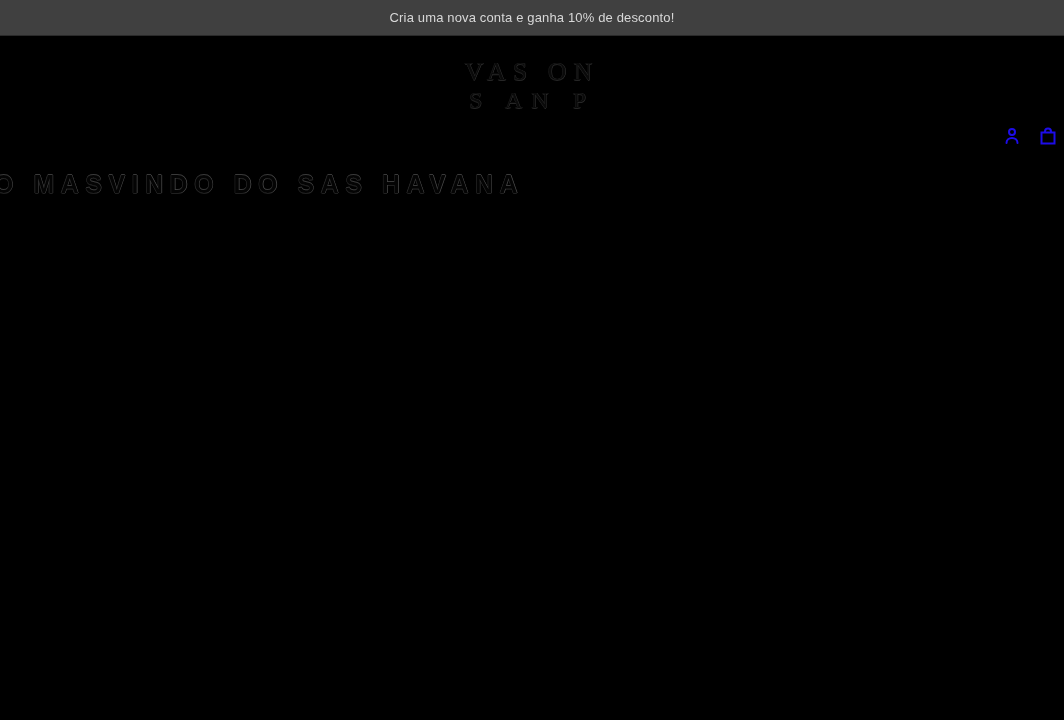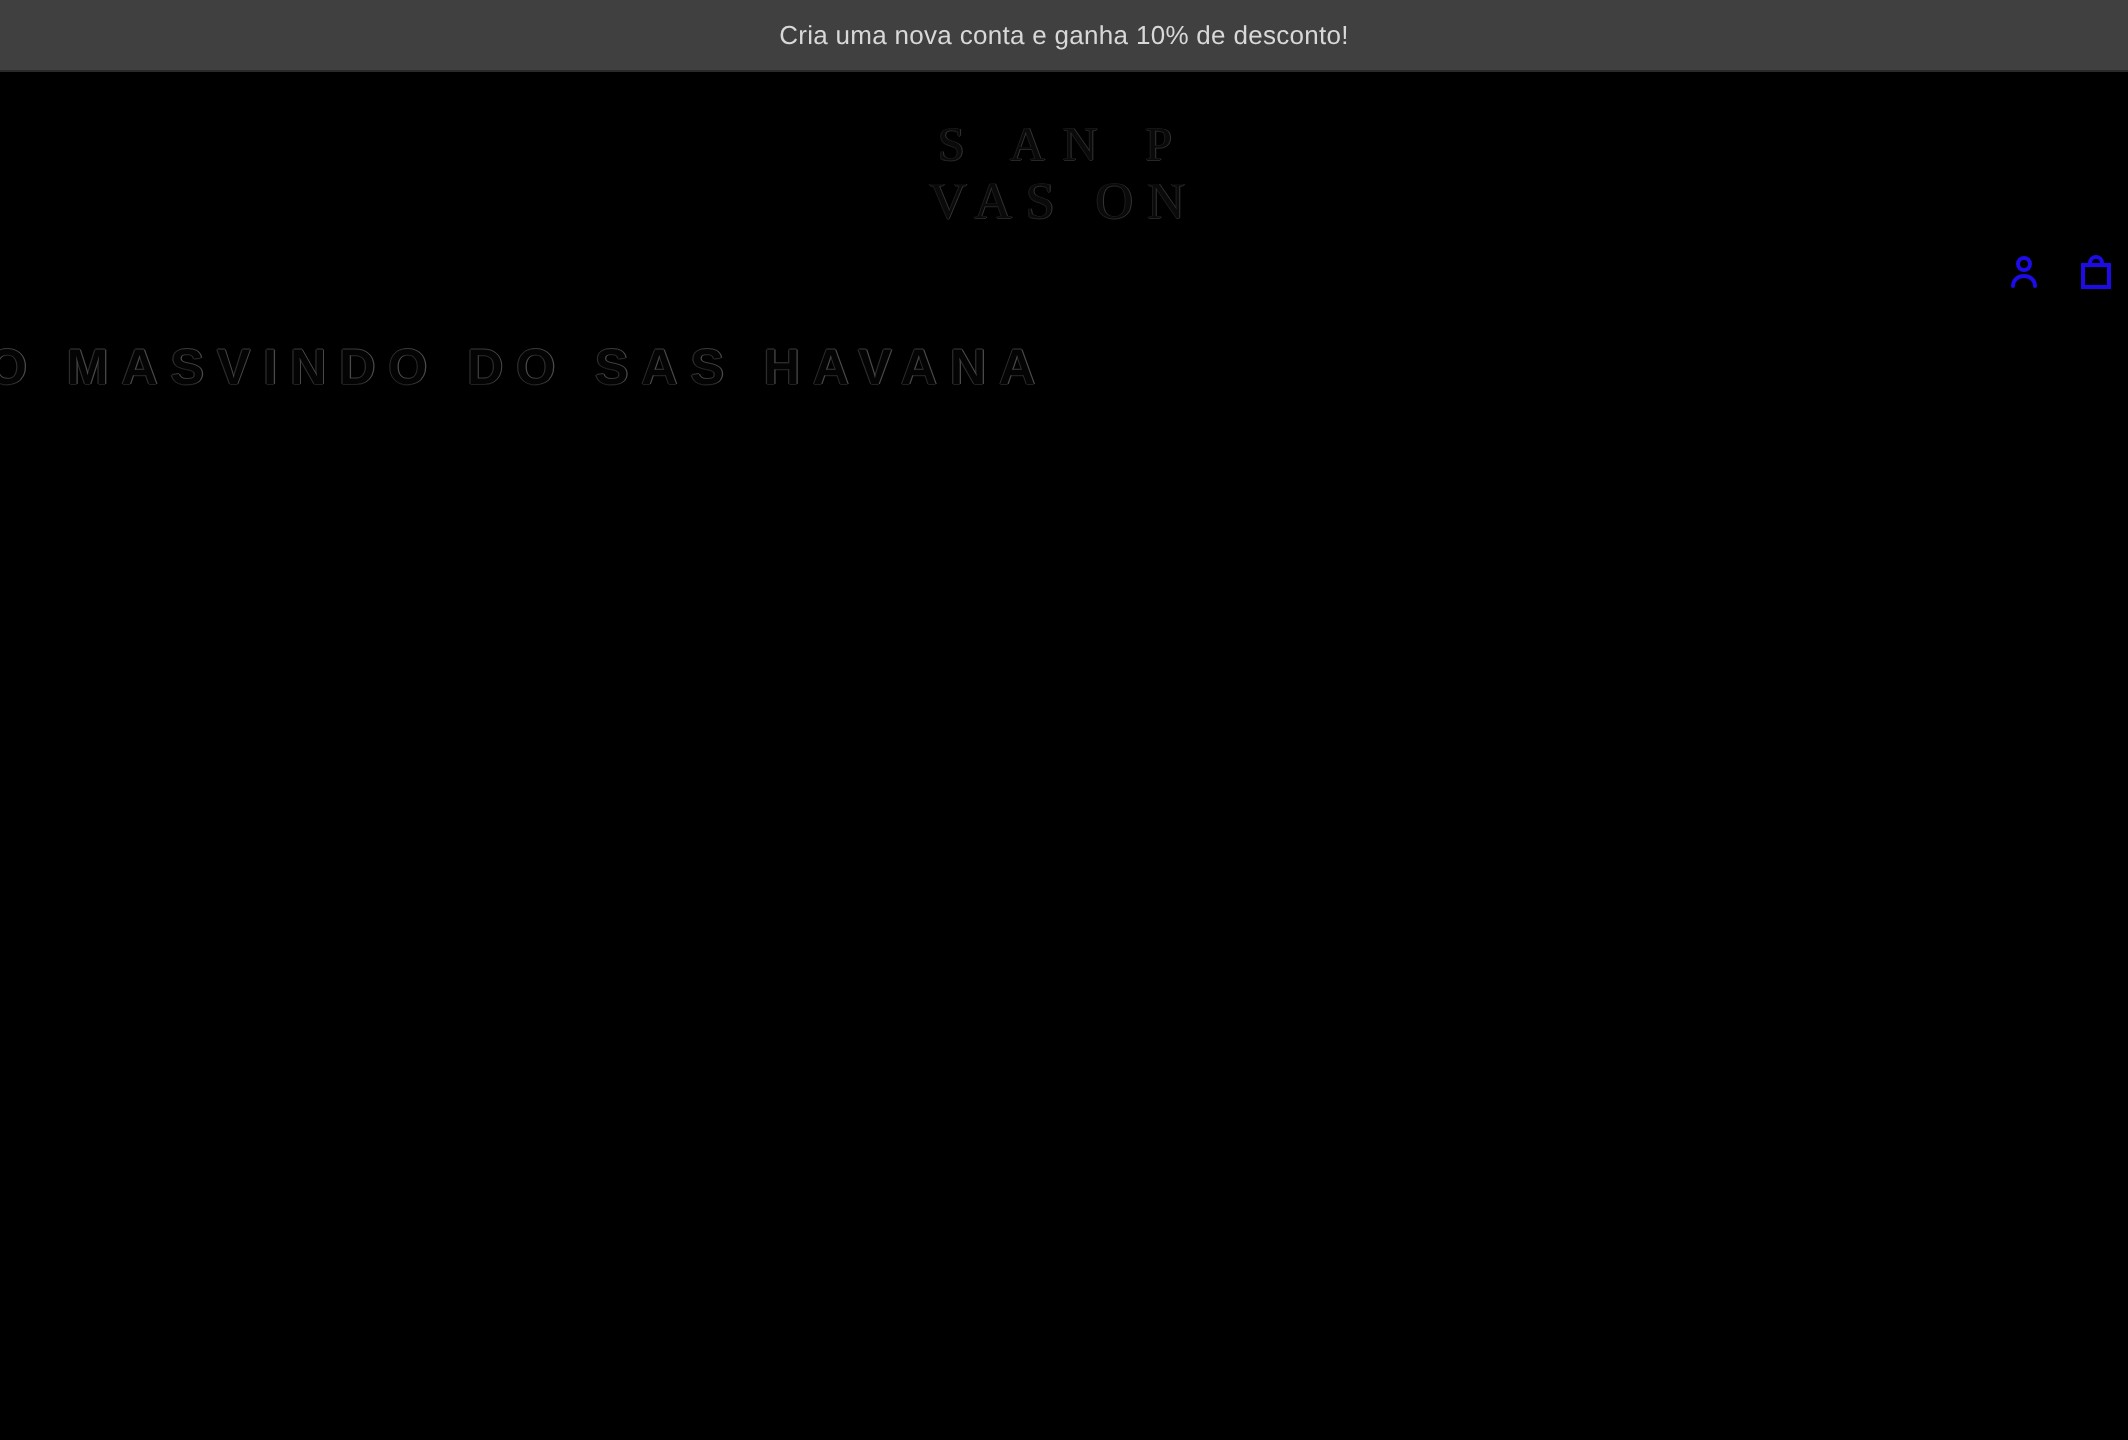--- a/index.html
+++ b/index.html
@@ -152,22 +152,22 @@
 </head>
 <body>
 
 <div class="announcement-bar">
   <span class="announcement-text">Cria uma nova conta e ganha 10% de desconto!</span>
 </div>
 
 <header class="site-header">
 
   <div class="logo-block">
+    <span class="logo-line">VAS  ON</span>
     <span class="logo-line logo-line-2">S AN P</span>
-    <span class="logo-line">VAS  ON</span>
   </div>
 
   <div class="header-actions">
     <button class="icon-btn">
       <span>
         <svg width="20" height="20" viewBox="0 0 20 20" fill="none">
           <circle cx="10" cy="6" r="3" stroke="#1d0ce8" stroke-width="2"></circle>
           <path d="M4.5 17c0-3 2.5-5 5.5-5s5.5 2 5.5 5" stroke="#1d0ce8" stroke-width="2" stroke-linecap="round"></path>
         </svg>
       </span>

